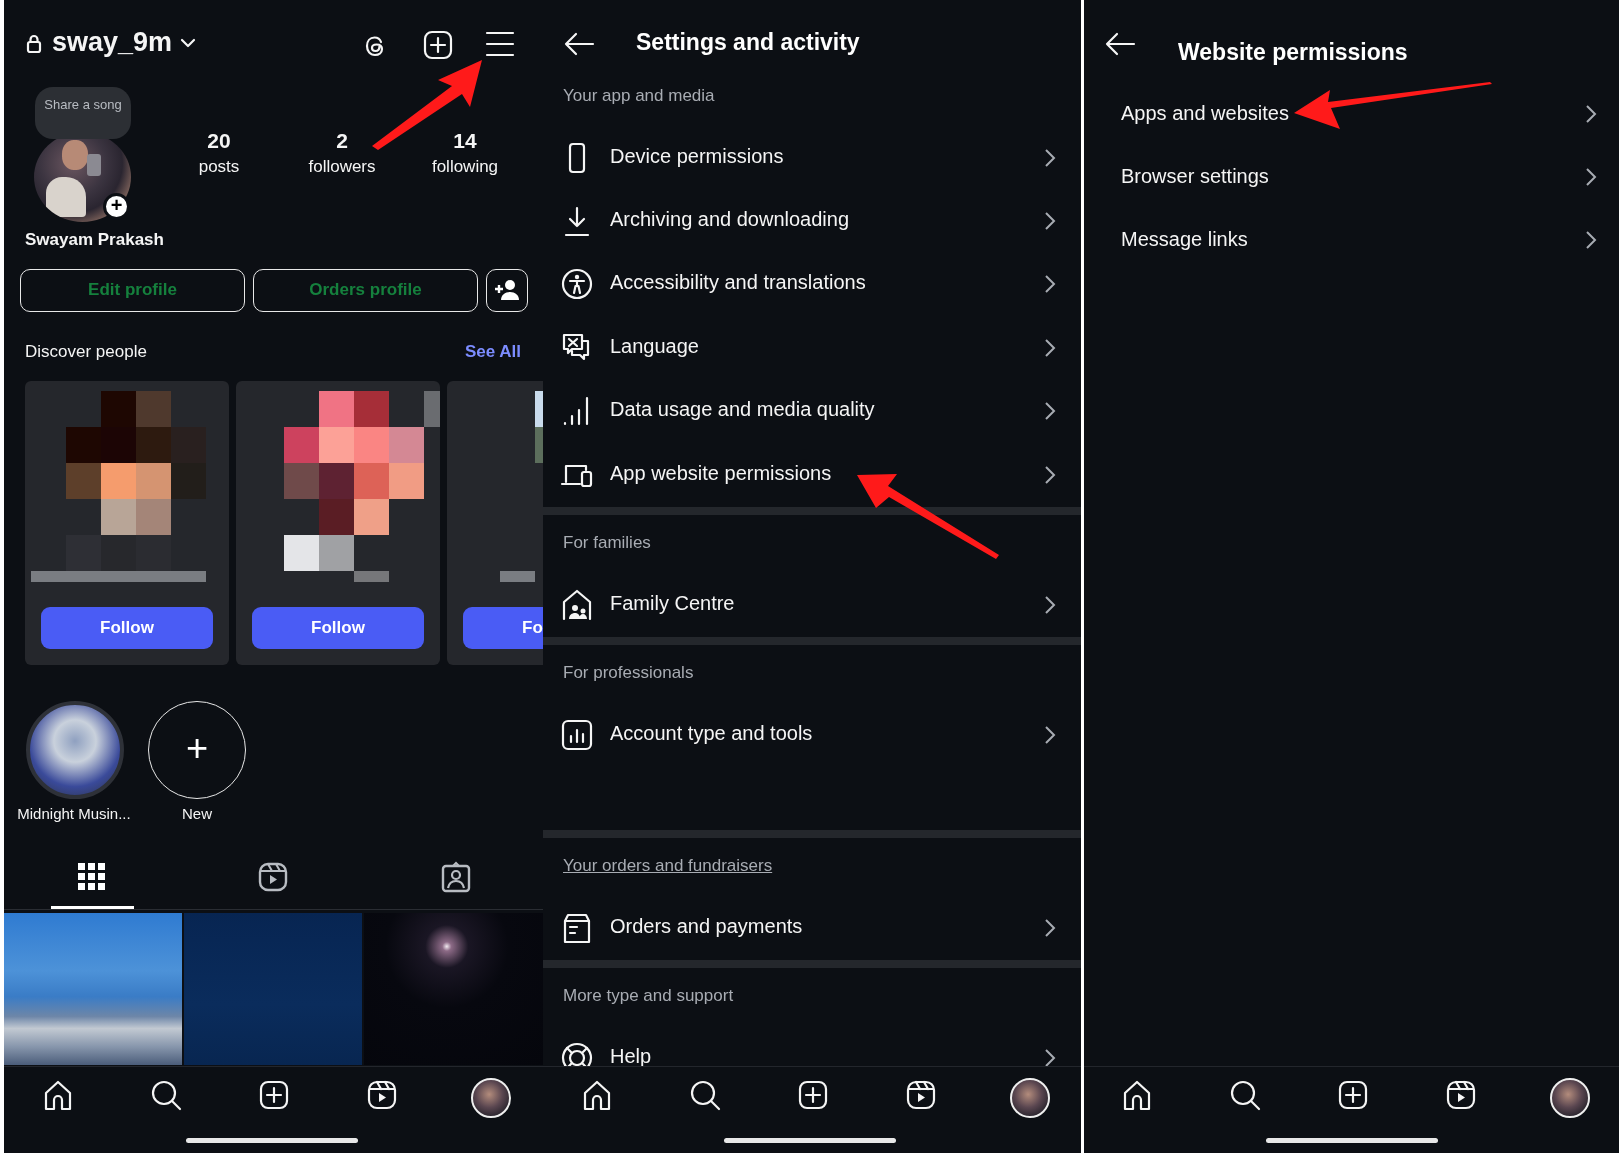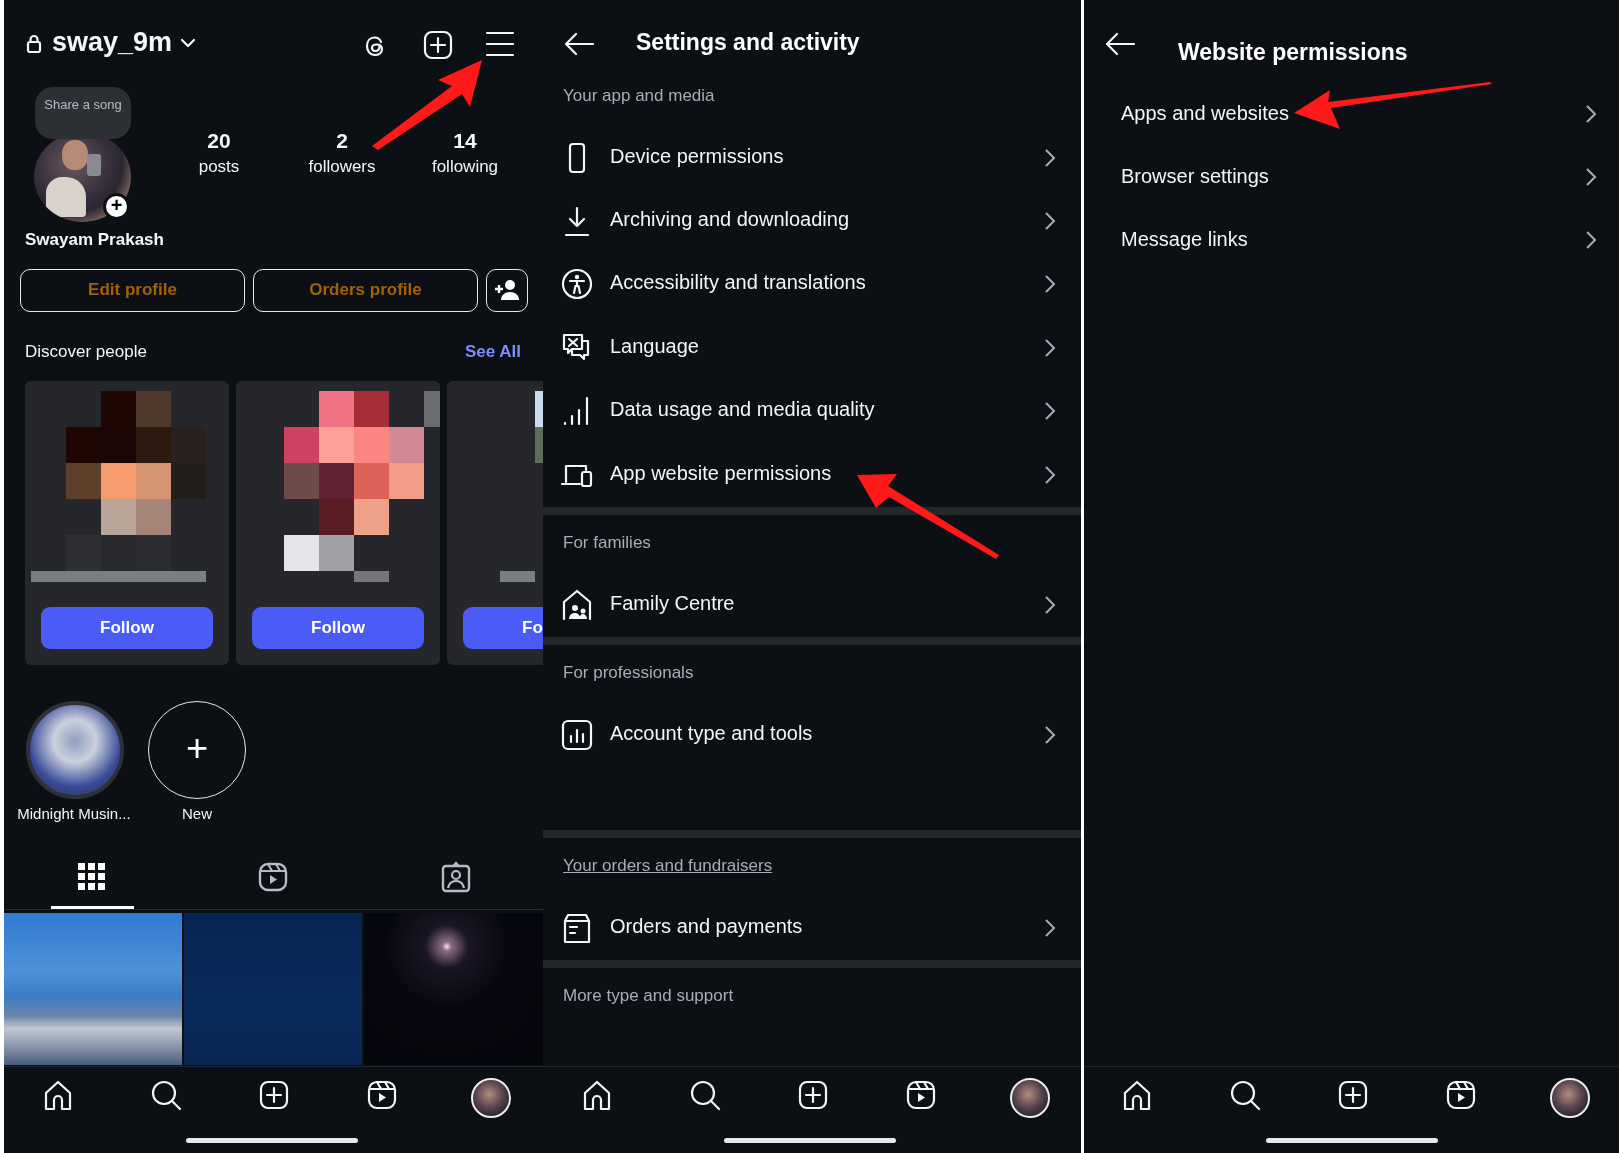--- a/index.html
+++ b/index.html
@@ -24,21 +24,21 @@
   .avatar { left: 30px; top: 132px; width: 97px; height: 90px; border-radius: 50%; overflow: hidden;
      background: radial-gradient(circle at 40% 35%, #6b5660 0%, #3b3440 40%, #2a2530 60%, #8c6d62 80%, #4a3a3a 100%); }
   .avatar .shirt { position: absolute; left: 12px; top: 45px; width: 40px; height: 40px; background: #d9d3cc; border-radius: 40% 50% 10% 10%; }
   .avatar .face { position: absolute; left: 28px; top: 8px; width: 26px; height: 30px; background: #b78a76; border-radius: 45%; }
   .avatar .phone { position: absolute; left: 53px; top: 22px; width: 14px; height: 22px; background: #8b8a92; border-radius: 3px; }
   .avatar-plus { left: 99px; top: 193px; width: 27px; height: 27px; border-radius: 50%; background: #fff; border: 3px solid #0c0f14; color: #000; font-size: 20px; font-weight: bold; text-align: center; line-height: 19px; }
   .stat { width: 110px; text-align: center; }
   .stat .num { font-size: 21px; font-weight: bold; display: block; }
   .stat .lbl { font-size: 17px; display: block; margin-top: 4px; }
   .full-name { left: 21px; top: 230px; font-size: 17px; font-weight: bold; }
-  .pbtn { top: 269px; height: 43px; border: 1.5px solid #e8e8e8; border-radius: 10px; font-size: 17px; font-weight: bold; text-align: center; line-height: 40px; color: #a16207; background: transparent; }
+  .pbtn { top: 269px; height: 43px; border: 1.5px solid #e8e8e8; border-radius: 10px; font-size: 17px; font-weight: bold; text-align: center; line-height: 40px; color: #15803d; background: transparent; }
   .discover { left: 21px; top: 342px; font-size: 17px; font-weight: normal; }
   .seeall { left: 461px; top: 342px; font-size: 17px; font-weight: bold; color: #7c8cff; }
   .card { top: 381px; width: 204px; height: 284px; background: #25272c; border-radius: 6px; overflow: hidden; }
   .pix { position: absolute; width: 35px; height: 36px; }
   .follow { position: absolute; left: 16px; top: 226px; width: 172px; height: 42px; border-radius: 9px; background: #4a5cf5; color: #fff; font-size: 17px; font-weight: bold; text-align: center; line-height: 42px; }
   .hl { top: 701px; width: 98px; height: 98px; border-radius: 50%; }
   .hl1 { left: 22px; border: 4px solid #2e3138; background: radial-gradient(circle at 50% 40%, #8fa0c0 0%, #c9d1dc 30%, #3a4a9a 65%, #2a2f3a 100%); }
   .hl2 { left: 144px; border: 1.5px solid #e8e8e8; }
   .hl2 span { position: absolute; left: 0; right: 0; top: 26px; text-align: center; font-size: 38px; font-weight: 200; color: #fff; line-height: 40px; }
   .hl-label { top: 805px; font-size: 15px; text-align: center; }
@@ -397,20 +397,35 @@
     <span class="label">Orders and payments</span>
     <span class="chev">
         <svg width="12" height="20" viewBox="0 0 12 20">
           <path d="M2 2l8 8-8 8" fill="none" stroke="#a8acb3" stroke-width="2"></path>
         </svg>
       </span>
   </div>
 
   <div class="sep" style="top:960px;"></div>
   <div class="abs section-h" style="top:986px;">More type and support</div>
+  <div class="row" style="top:1029px;height:37px;overflow:hidden;">
+    <span class="icon">
+        <svg width="34" height="34" viewBox="0 0 34 34">
+          <circle cx="17" cy="17" r="14" class="ico"></circle>
+          <circle cx="17" cy="17" r="7" class="ico"></circle>
+          <path d="M7 7l5 5M27 7l-5 5M7 27l5-5M27 27l-5-5" class="ico"></path>
+        </svg>
+      </span>
+    <span class="label">Help</span>
+    <span class="chev">
+        <svg width="12" height="20" viewBox="0 0 12 20">
+          <path d="M2 2l8 8-8 8" fill="none" stroke="#a8acb3" stroke-width="2"></path>
+        </svg>
+      </span>
+  </div>
 
   <div class="abs bnav-line" style="width:538px;"></div>
   <div class="abs" style="left:0;top:1067px;width:538px;height:86px;background:#0c0f14;"></div>
   <span class="bicon" style="left:38px;">
       <svg width="32" height="32" viewBox="0 0 32 32">
         <path d="M4 30V14L16 3l12 11v16h-8v-9a4 4 0 0 0-8 0v9z" class="ico" stroke-width="2.6"></path>
       </svg>
     </span>
   <span class="bicon" style="left:146px;">
       <svg width="32" height="32" viewBox="0 0 32 32">

